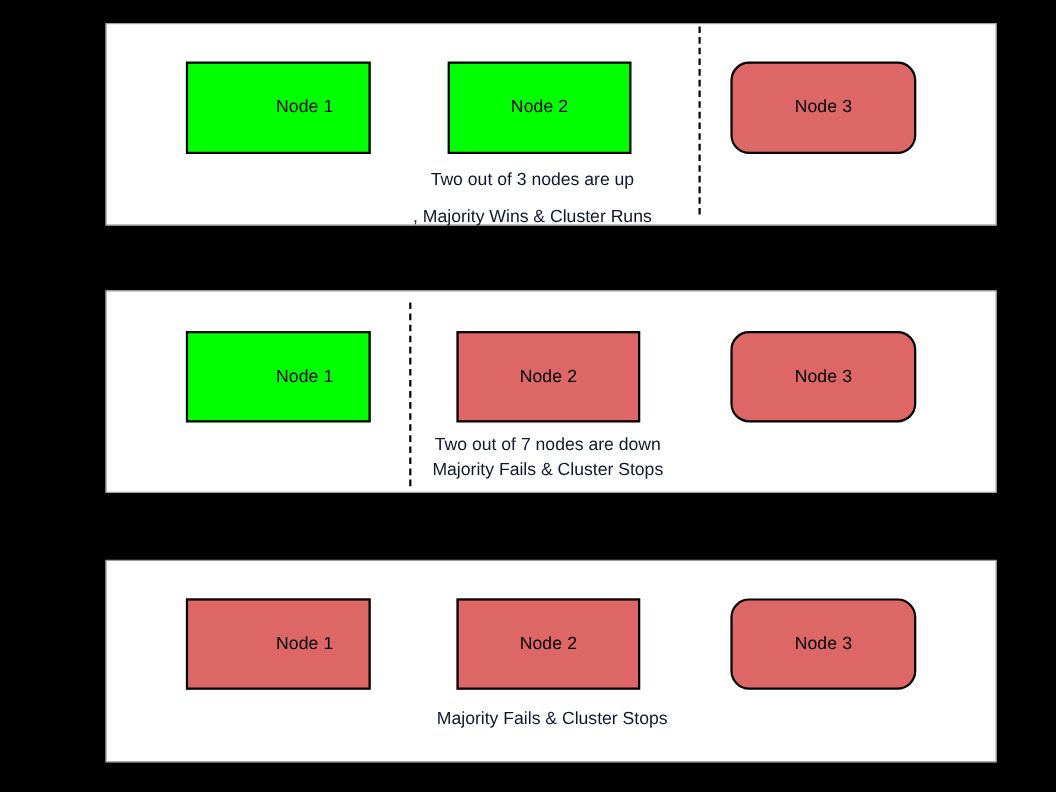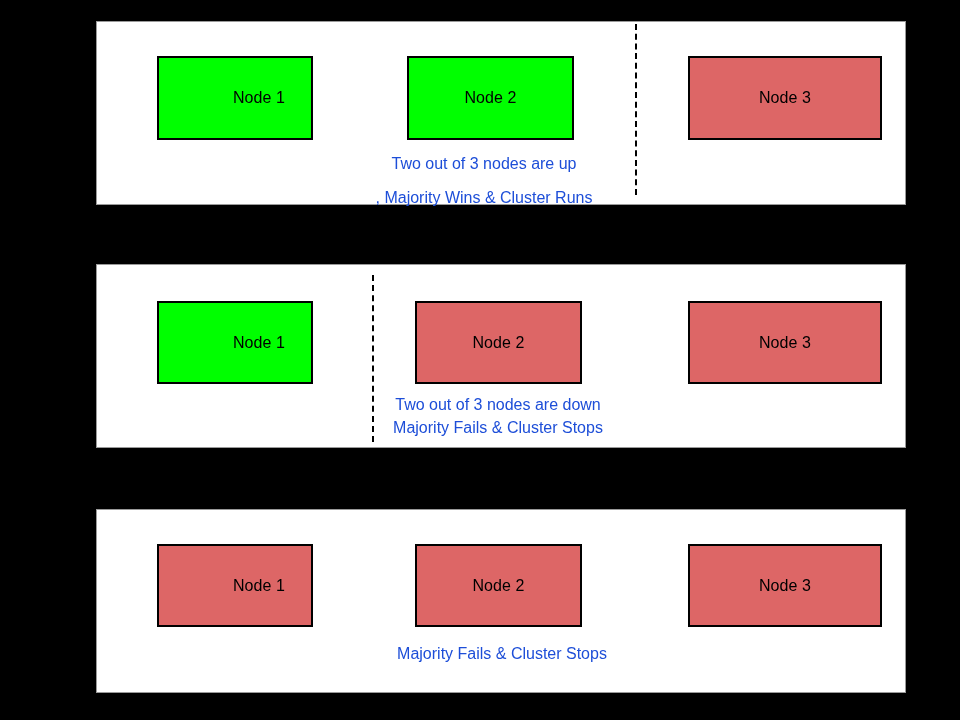--- a/index.html
+++ b/index.html
@@ -43,40 +43,40 @@
     font-family: "Liberation Sans", sans-serif;
     font-size: 16px;
     color: #000000;
     line-height: 1;
     letter-spacing: 0.1px;
   }
   .node-up   { background: #00ff00; }
   .node-down { background: #dd6666; }
 
   
-  .slot-1 { left: 60px;  width: 156px; padding-left: 48px; }
+  .slot-1 { left: 72px;  width: 168px; padding-left: 48px; }
   .slot-2a { left: 310px; width: 167px; }  
   .slot-2b { left: 318px; width: 167px; }  
-  .slot-3 { left: 591px; width: 194px; }
+  .slot-3 { left: 567px; width: 169px; border-radius: 17px; }
 
   .row-p1 { top: 34px; height: 84px; }
   .row-p2 { top: 36px; height: 83px; }
   .row-p3 { top: 34px; height: 83px; }
 
   .divider {
     position: absolute;
     width: 0;
     border-left: 2px dashed #000000;
   }
   #divider-1 { left: 538px; top: 2px;  height: 171px; }
   #divider-2 { left: 275px; top: 10px; height: 167px; }
 
   .caption {
     position: absolute;
-    color: #1d4ed8;
+    color: #0f172a;
     font-family: "Liberation Sans", sans-serif;
     font-size: 16px;
     line-height: 23px;
     white-space: nowrap;
   }
   .caption .line { display: block; }
 
   #caption-1 { left: 0; top: 130px; width: 810px; text-align: center; }
   #caption-1 .line-1 { padding-right: 36px; }
   #caption-1 .line-2 { padding-right: 36px; margin-top: 11px; }
@@ -124,21 +124,21 @@
       <span class="node-label">Node 2</span>
     </div>
 
     <div class="node-box node-down slot-3 row-p2">
       <span class="node-label">Node 3</span>
     </div>
 
     <div class="divider" id="divider-2"></div>
 
     <div class="caption" id="caption-2">
-      <span class="line line-1">Two out of 3 nodes are down</span>
+      <span class="line line-1">Two out of 7 nodes are down</span>
       <span class="line line-2">Majority Fails &amp; Cluster Stops</span>
     </div>
   </div>
 
   <div class="panel" id="panel-3">
 
     <div class="node-box node-down slot-1 row-p3">
       <span class="node-label">Node 1</span>
     </div>
 

